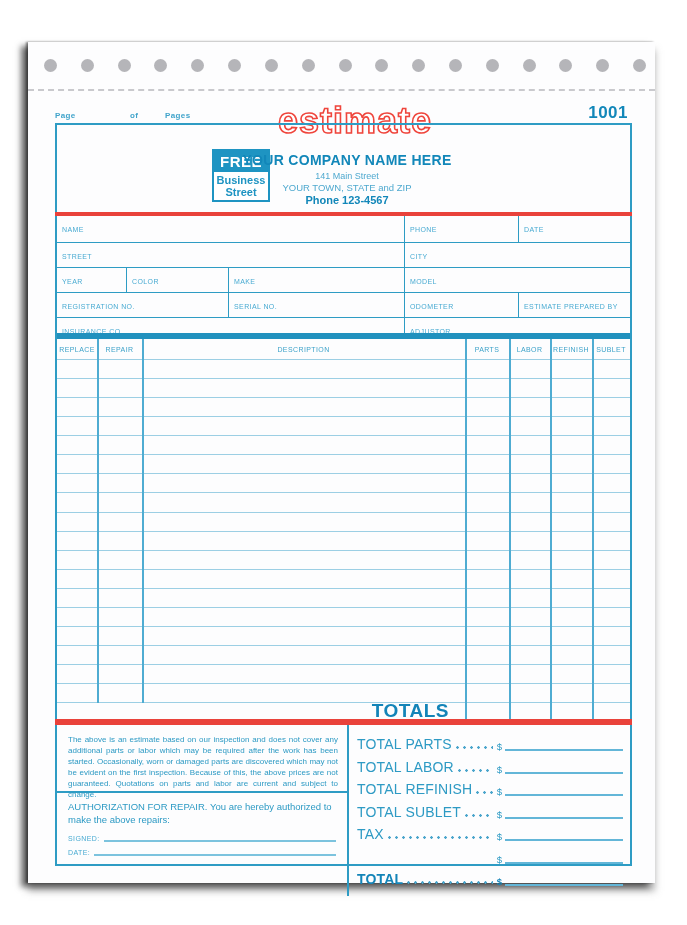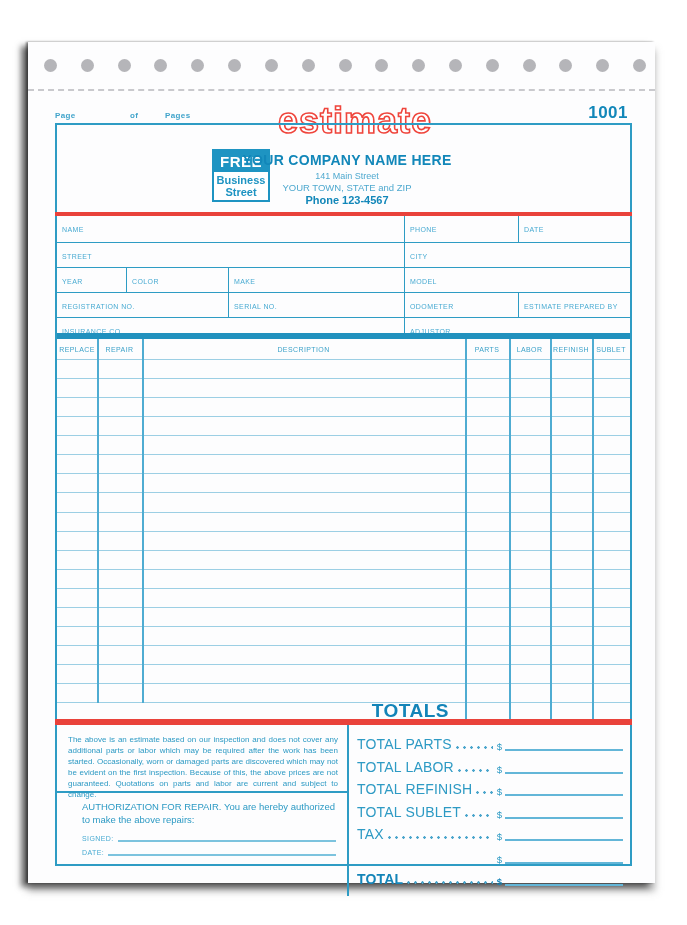--- a/index.html
+++ b/index.html
@@ -62,21 +62,21 @@
   .v-replace,.v-repair { height:364px; }
   .v-desc,.v-parts,.v-labor,.v-refinish { height:380px; }
   .totals-word { top:578px; left:85px; width:323px; height:16px; line-height:15px; text-align:right; padding-right:16px;
     font-size:19px; font-weight:bold; color:#1384b8; letter-spacing:.5px; }
 
   
   .bottom { left:0; right:0; top:600px; height:171px; display:flex; }
   .bottom-left { width:292px; border-right:2px solid #2e9cc4; display:flex; flex-direction:column; }
   .disclaimer { height:68px; border-bottom:2px solid #2e9cc4; padding:9px 9px 0 11px;
     font-size:8px; line-height:11px; color:#2d9ac4; text-align:justify; }
-  .auth { flex:1; padding:7px 11px 6px 25px; display:flex; flex-direction:column; }
+  .auth { flex:1; padding:7px 11px 6px 11px; display:flex; flex-direction:column; }
   .auth-text { font-size:9.5px; line-height:13px; color:#2d9ac4; }
   .sig-row { display:flex; align-items:flex-end; margin-top:9px; }
   .sig-row.date-row { margin-top:7px; }
   .sig-label { font-size:7px; color:#49abd2; letter-spacing:.4px; }
   .sig-line { flex:1; border-bottom:2px solid #7cc3de; margin-left:4px; }
 
   .bottom-right { flex:1; display:flex; flex-direction:column; justify-content:space-between; padding:12px 7px 9px 8px; }
   .money-row { display:flex; align-items:flex-end; height:15px; }
   .money-label { font-size:14px; color:#2d9ac4; letter-spacing:.2px; white-space:nowrap; }
   .money-row.bold .money-label { font-weight:bold; color:#1384b8; }

